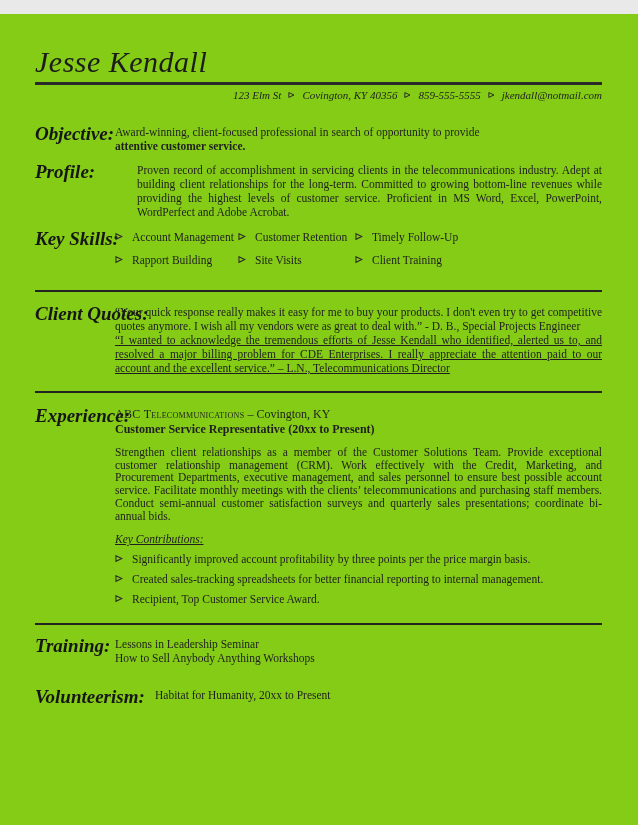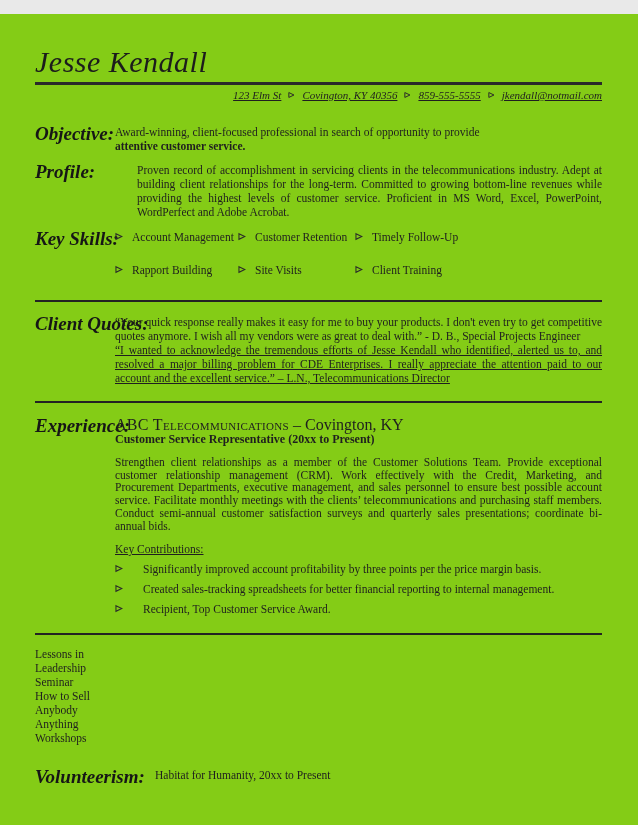--- a/index.html
+++ b/index.html
@@ -13,46 +13,46 @@
     position:relative;
   }
   
   .name {
     font-size:30px; font-style:italic; font-weight:400;
     margin:0; line-height:36px; letter-spacing:0.5px; color:#1c1c1c;
     border-bottom:3px solid #2a2a2a; padding-bottom:2px;
   }
   .contact {
     display:flex; justify-content:flex-end; align-items:center;
-    gap:7px; font-style:italic; font-size:11px; margin-top:4px; color:#1f1f1f;text-decoration:underline;
+    gap:7px; font-style:italic; font-size:11px; margin-top:4px; color:#1f1f1f;
   }
   
   .row { display:grid; grid-template-columns:80px 1fr; }
   .label {
     font-weight:bold; font-style:italic; font-size:19px;
     white-space:nowrap; color:#161616; line-height:15px; padding-top:0.5px;
   }
   .content { font-size:11.5px; line-height:14px; color:#1f1f1f; }
   .justify { text-align:justify; }
   .rule { border:0; border-top:2px solid #232323; margin:0; }
   
-  .skills-grid { display:grid; grid-template-columns:123px 117px 1fr; row-gap:18px; }
+  .skills-grid { display:grid; grid-template-columns:123px 117px 1fr; row-gap:8px; }
   .skill { display:flex; gap:9px; align-items:baseline; line-height:15px; }
   .arrow-icon { flex:none; position:relative; top:0px; }
   
   .quote { text-align:justify; }
   .quote + .quote { margin-top:13px;text-decoration:underline; }
   
-  .company { font-size:16px; line-height:15px; }
+  .company { font-size:12px; line-height:15px; }
   .sc { font-variant:small-caps; letter-spacing:0.3px; }
   .jobtitle { font-weight:bold; font-size:12px; line-height:15px; }
   .desc { margin-top:9px; line-height:12.7px; text-align:justify; }
-  .kc-heading { text-decoration:underline; margin-top:10px; line-height:14px; }
+  .kc-heading { font-style:italic; text-decoration:underline; margin-top:10px; line-height:14px; }
   .kc-list { margin:2px 0 0 0; padding:0; list-style:none; }
-  .kc-item { display:flex; gap:20px; margin-top:6px; line-height:14px; align-items:baseline; }
+  .kc-item { display:flex; gap:9px; margin-top:6px; line-height:14px; align-items:baseline; }
   
   .mt-obj  { margin-top:24px; }
   .mt-prof { margin-top:10px;gap:22px; }
   .mt-skil { margin-top:11px; }
   .mt-hr1  { margin-top:22px; }
   .mt-quo  { margin-top:13px; }
   .mt-hr2  { margin-top:16px; }
   .mt-exp  { margin-top:14px; }
   .mt-hr3  { margin-top:17px; }
   .mt-edu  { margin-top:17px; }
@@ -180,20 +180,21 @@
             <span>Recipient, Top Customer Service Award.</span>
           </li>
       </ul>
     </div>
   </section>
 
   <hr class="rule mt-hr3">
 
 
   <section class="row mt-trn">
+    <div class="label">Training:</div>
     <div class="content">
       <div>Lessons in Leadership Seminar</div>
       <div>How to Sell Anybody Anything Workshops</div>
     </div>
   </section>
 
   <section class="row mt-vol">
     <div class="label">Volunteerism:</div>
     <div class="content">Habitat for Humanity, 20xx to Present</div>
   </section>

